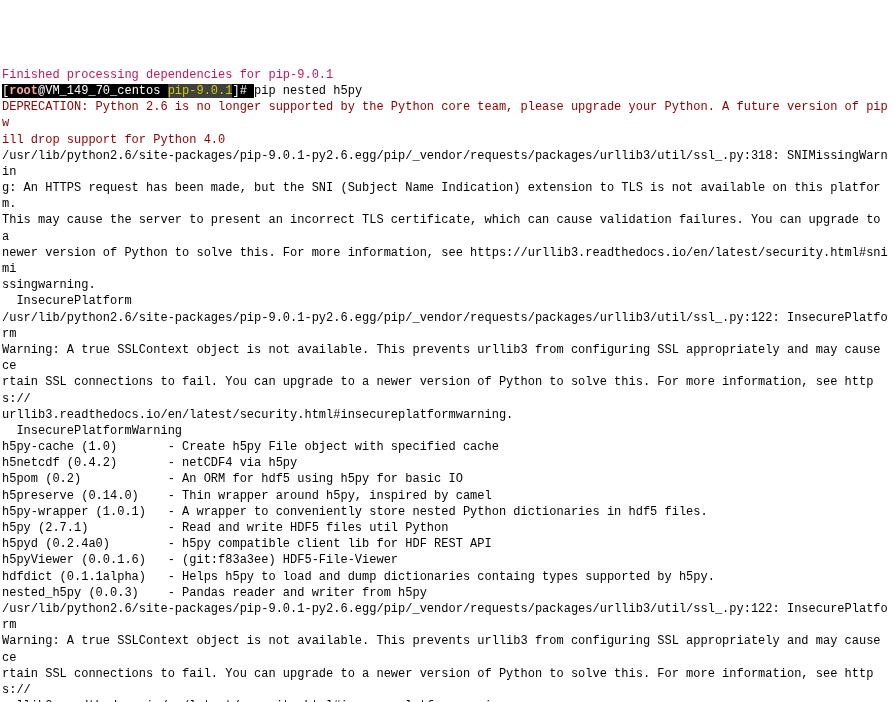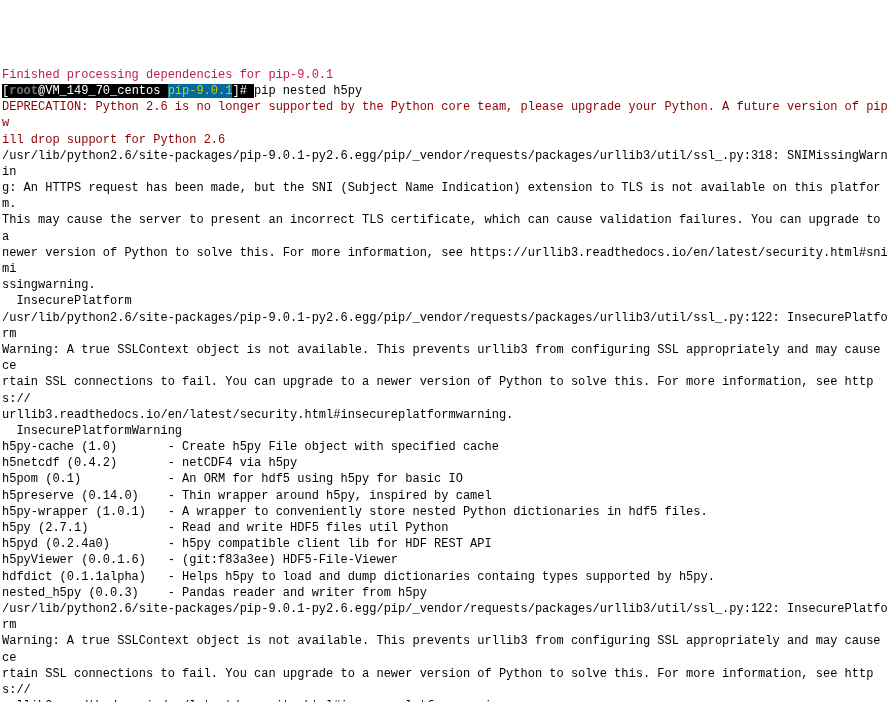--- a/index.html
+++ b/index.html
@@ -9,48 +9,48 @@
   font-size: 12px;
   line-height: 1.35;
   white-space: pre-wrap;
   word-break: break-all;
   padding: 2px;
   width: 895px;
 }
 .gray { color: #be185d; }
 .prompt-line { display: inline; }
 .inv { background: #000; color: #fff; }
-.red-bold { color: #737373; font-weight: bold; text-align: right; }
-.yellow-inv { background: #0369a1; color: #cfcf00; }
+.red-bold { color: #fca5a5; font-weight: bold; text-align: right; }
+.yellow-inv { background: #404040; color: #cfcf00; }
 .darkred { color: #8b0000; }
 .normal { color: #000; }
 </style>
 </head>
 <body>
 
 
 
 <div><span class="gray">Finished processing dependencies for pip-9.0.1</span>
 <span class="prompt-line"><span class="inv">[</span><span class="inv red-bold">root</span><span class="inv">@VM_149_70_centos </span><span class="yellow-inv">pip-9.0.1</span><span class="inv">]# </span><span>pip nested h5py</span></span>
 <span class="darkred">DEPRECATION: Python 2.6 is no longer supported by the Python core team, please upgrade your Python. A future version of pip w</span>
-<span class="darkred">ill drop support for Python 2.6</span>
+<span class="darkred">ill drop support for Python 4.0</span>
 <span class="normal">/usr/lib/python2.6/site-packages/pip-9.0.1-py2.6.egg/pip/_vendor/requests/packages/urllib3/util/ssl_.py:318: SNIMissingWarnin</span>
 <span class="normal">g: An HTTPS request has been made, but the SNI (Subject Name Indication) extension to TLS is not available on this platform.</span>
 <span class="normal">This may cause the server to present an incorrect TLS certificate, which can cause validation failures. You can upgrade to a</span>
 <span class="normal">newer version of Python to solve this. For more information, see https://urllib3.readthedocs.io/en/latest/security.html#snimi</span>
 <span class="normal">ssingwarning.</span>
 <span class="normal">  InsecurePlatform</span>
 <span class="normal">/usr/lib/python2.6/site-packages/pip-9.0.1-py2.6.egg/pip/_vendor/requests/packages/urllib3/util/ssl_.py:122: InsecurePlatform</span>
 <span class="normal">Warning: A true SSLContext object is not available. This prevents urllib3 from configuring SSL appropriately and may cause ce</span>
 <span class="normal">rtain SSL connections to fail. You can upgrade to a newer version of Python to solve this. For more information, see https://</span>
 <span class="normal">urllib3.readthedocs.io/en/latest/security.html#insecureplatformwarning.</span>
 <span class="normal">  InsecurePlatformWarning</span>
 <span class="normal">h5py-cache (1.0)       - Create h5py File object with specified cache</span>
 <span class="normal">h5netcdf (0.4.2)       - netCDF4 via h5py</span>
-<span class="normal">h5pom (0.1)            - An ORM for hdf5 using h5py for basic IO</span>
+<span class="normal">h5pom (0.2)            - An ORM for hdf5 using h5py for basic IO</span>
 <span class="normal">h5preserve (0.14.0)    - Thin wrapper around h5py, inspired by camel</span>
 <span class="normal">h5py-wrapper (1.0.1)   - A wrapper to conveniently store nested Python dictionaries in hdf5 files.</span>
 <span class="normal">h5py (2.7.1)           - Read and write HDF5 files util Python</span>
 <span class="normal">h5pyd (0.2.4a0)        - h5py compatible client lib for HDF REST API</span>
 <span class="normal">h5pyViewer (0.0.1.6)   - (git:f83a3ee) HDF5-File-Viewer</span>
 <span class="normal">hdfdict (0.1.1alpha)   - Helps h5py to load and dump dictionaries containg types supported by h5py.</span>
 <span class="normal">nested_h5py (0.0.3)    - Pandas reader and writer from h5py</span>
 <span class="normal">/usr/lib/python2.6/site-packages/pip-9.0.1-py2.6.egg/pip/_vendor/requests/packages/urllib3/util/ssl_.py:122: InsecurePlatform</span>
 <span class="normal">Warning: A true SSLContext object is not available. This prevents urllib3 from configuring SSL appropriately and may cause ce</span>
 <span class="normal">rtain SSL connections to fail. You can upgrade to a newer version of Python to solve this. For more information, see https://</span>

